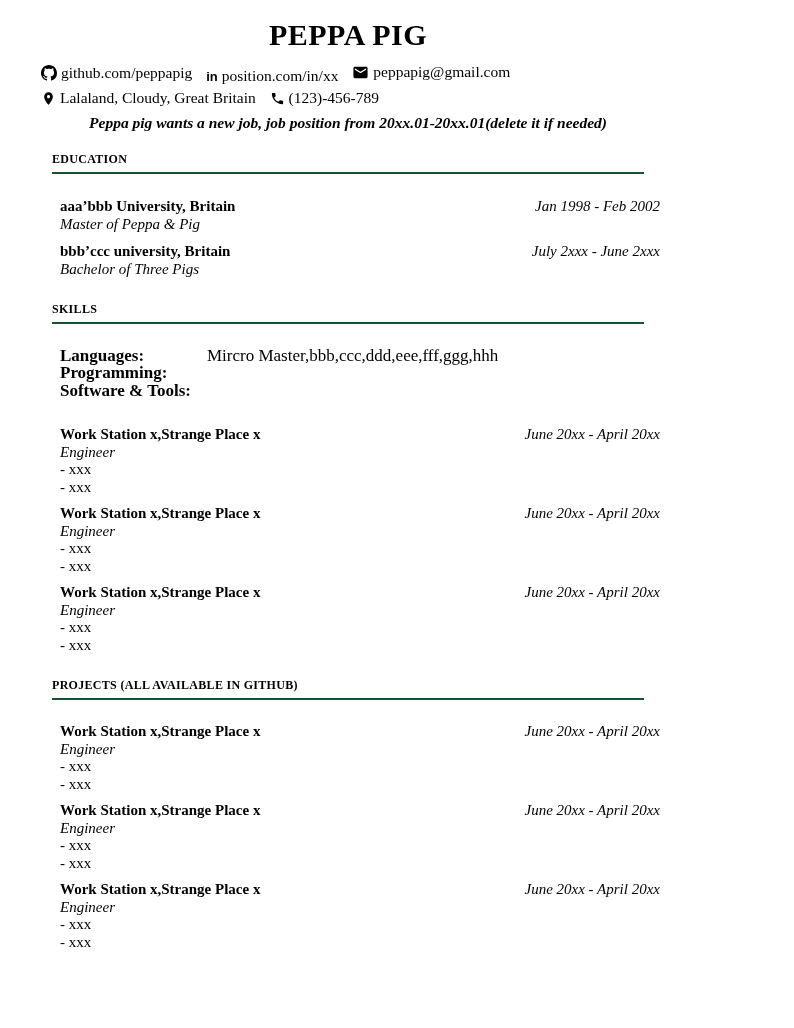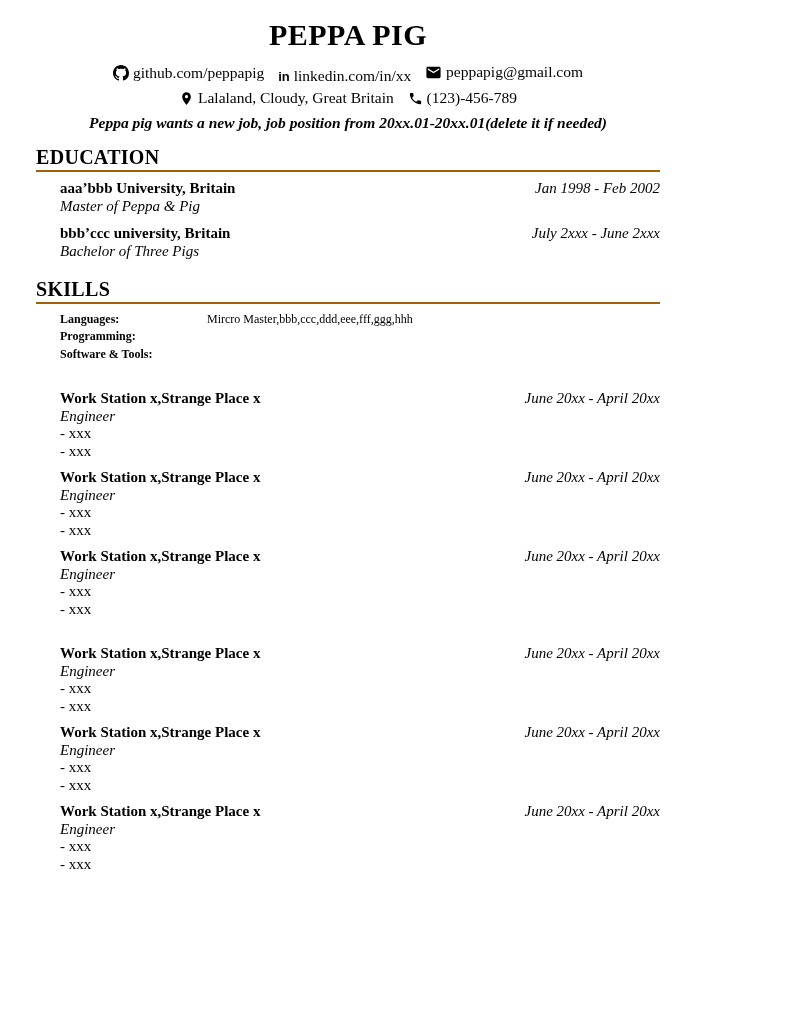--- a/index.html
+++ b/index.html
@@ -17,21 +17,20 @@
   
   .name {
     margin: 0;
     text-align: center;
     font-size: 30px;
     font-weight: bold;
     line-height: 34px;
     letter-spacing: 0.5px;
   }
   .contact-line {
-    text-align: center;
     font-size: 15.5px;
     line-height: 22px;
     white-space: nowrap;
   }
   .contact-line.first { margin-top: 9px; }
   .contact-item { display: inline-flex; align-items: center; margin: 0 5px; }
   .cicon { display: inline-flex; align-items: center; margin-right: 4px; }
   .cicon svg { display: block; }
   .in-glyph {
     font-family: "Liberation Sans", "DejaVu Sans", sans-serif;
@@ -43,40 +42,40 @@
   .objective {
     text-align: center;
     font-size: 15.5px;
     font-weight: bold;
     font-style: italic;
     line-height: 22px;
   }
   
   .section { margin-top: 14px; }
   .sec-h {
-    margin: 0;
-    font-size: 20px;
+    margin: 16px;
+    font-size: 12px;
     font-weight: bold;
     letter-spacing: 0.3px;
     line-height: 18px;
     padding-bottom: 4px;
-    border-bottom: 2px solid #a16207;
+    border-bottom: 2px solid #14532d;
   }
   .entries { padding: 7px 0 6px 24px; }
   .entry { margin-bottom: 9px; }
   .entry:last-child { margin-bottom: 0; }
   .entry-head { display: flex; justify-content: space-between; align-items: baseline; }
   .etitle { font-weight: bold; font-size: 15px; line-height: 17.5px; }
   .edate  { font-style: italic; font-size: 15px; line-height: 17.5px; }
   .erole, .edegree { font-style: italic; font-size: 15px; line-height: 17.5px; }
   .ebullet { font-size: 15px; line-height: 17.5px; }
   .edu .edegree { line-height: 18px; font-style: italic; }
   .edu .etitle, .edu .edate { line-height: 18px; }
   
-  .skills { padding: 7px 0 6px 24px; font-size: 12px; }
+  .skills { padding: 7px 0 6px 24px; font-size: 17px; }
   .srow { display: flex; align-items: flex-start; }
   .slabel { flex: 0 0 147px; font-weight: bold; line-height: 17.5px; }
   .svalue { line-height: 17.5px; }
   .tool-line { line-height: 17.5px; }
   .tool-sub { font-weight: bold; }
   .tool-val { margin-left: 4px; }
 </style>
 </head>
 <body>
 
@@ -89,21 +88,21 @@
       <span class="contact-item">
         <span class="cicon">
           <svg width="16" height="16" viewBox="0 0 16 16" fill="#000000" xmlns="http://www.w3.org/2000/svg">
               <path d="M8 0C3.58 0 0 3.58 0 8c0 3.54 2.29 6.53 5.47 7.59.4.07.55-.17.55-.38 0-.19-.01-.82-.01-1.49-2.01.37-2.53-.49-2.69-.94-.09-.23-.48-.94-.82-1.13-.28-.15-.68-.52-.01-.53.63-.01 1.08.58 1.23.82.72 1.21 1.87.87 2.33.66.07-.52.28-.87.51-1.07-1.78-.2-3.64-.89-3.64-3.95 0-.87.31-1.59.82-2.15-.08-.2-.36-1.02.08-2.12 0 0 .67-.21 2.2.82.64-.18 1.32-.27 2-.27.68 0 1.36.09 2 .27 1.53-1.04 2.2-.82 2.2-.82.44 1.1.16 1.92.08 2.12.51.56.82 1.27.82 2.15 0 3.07-1.87 3.75-3.65 3.95.29.25.54.73.54 1.48 0 1.07-.01 1.93-.01 2.2 0 .21.15.46.55.38A8.012 8.012 0 0 0 16 8c0-4.42-3.58-8-8-8z"></path>
             </svg>
         </span>
         <span>github.com/peppapig</span>
       </span>
       <span class="contact-item">
         <span class="in-glyph">in</span>
-        <span>linkedin.com/in/xx</span>
+        <span>position.com/in/xx</span>
       </span>
       <span class="contact-item">
         <span class="cicon">
           <svg width="17" height="17" viewBox="0 0 24 24" fill="#000000" xmlns="http://www.w3.org/2000/svg">
               <path d="M20 4H4c-1.1 0-2 .9-2 2v12c0 1.1.9 2 2 2h16c1.1 0 2-.9 2-2V6c0-1.1-.9-2-2-2zm0 4-8 5-8-5V6l8 5 8-5v2z"></path>
             </svg>
         </span>
         <span>peppapig@gmail.com</span>
       </span>
     </div>
@@ -192,20 +191,21 @@
           <span class="edate">June 20xx - April 20xx</span>
         </div>
         <div class="erole">Engineer</div>
         <div class="ebullet">- xxx</div>
         <div class="ebullet">- xxx</div>
       </div>
     </div>
   </section>
 
   <section class="section">
+    <h2 class="sec-h">PROJECTS (ALL AVAILABLE IN GITHUB)</h2>
     <div class="entries">
       <div class="entry">
         <div class="entry-head">
           <span class="etitle">Work Station x,Strange Place x</span>
           <span class="edate">June 20xx - April 20xx</span>
         </div>
         <div class="erole">Engineer</div>
         <div class="ebullet">- xxx</div>
         <div class="ebullet">- xxx</div>
       </div>

